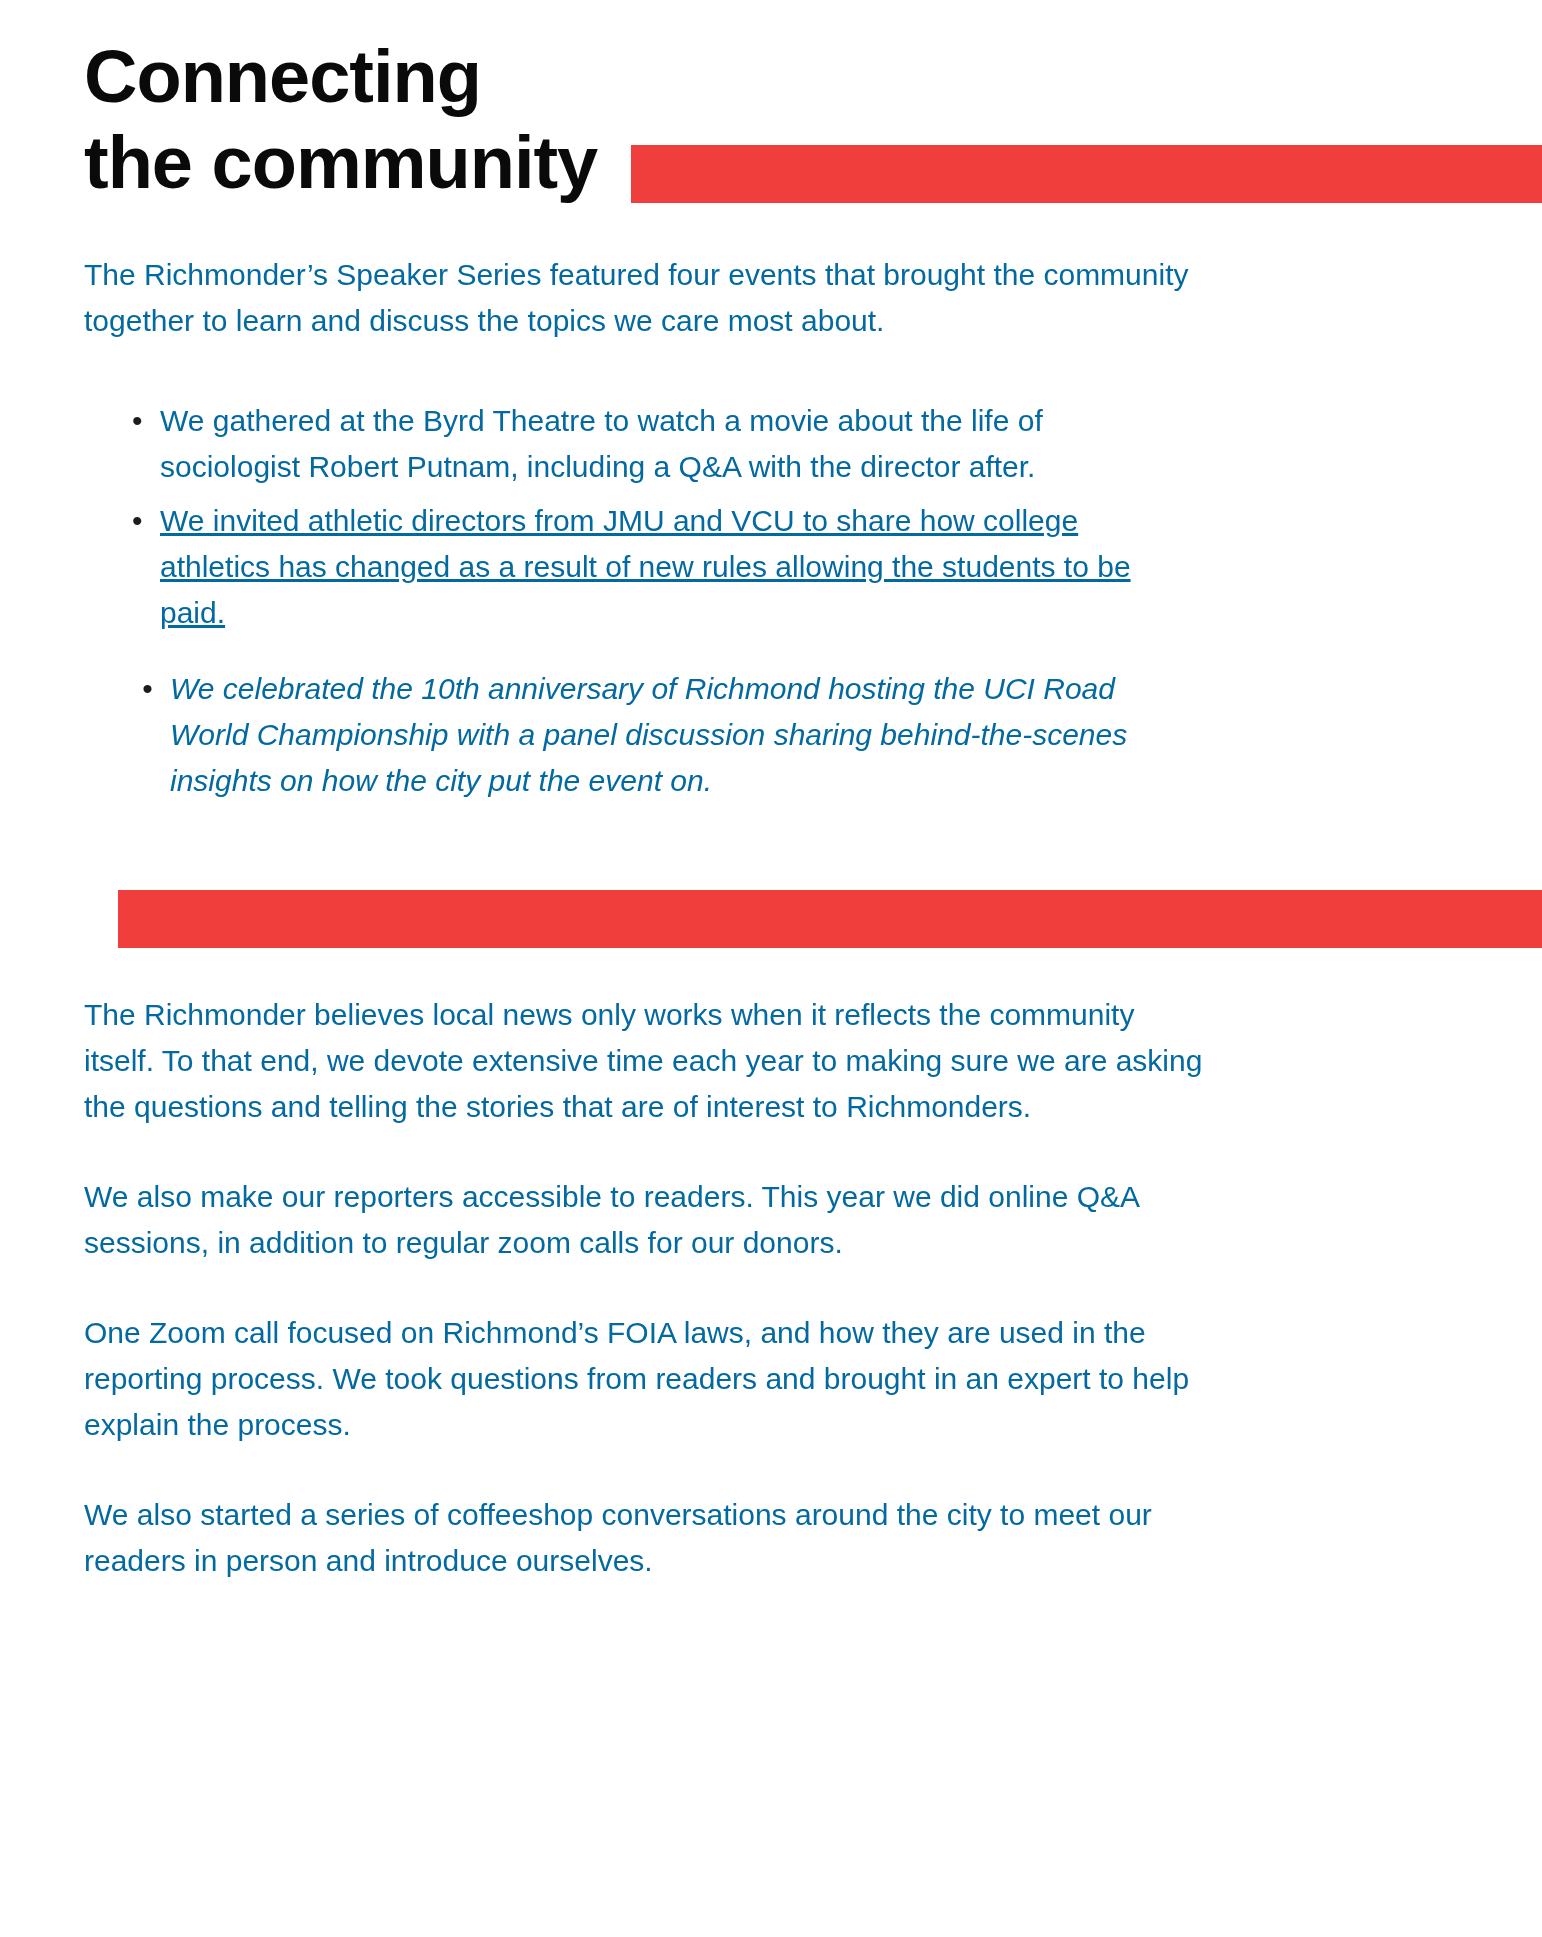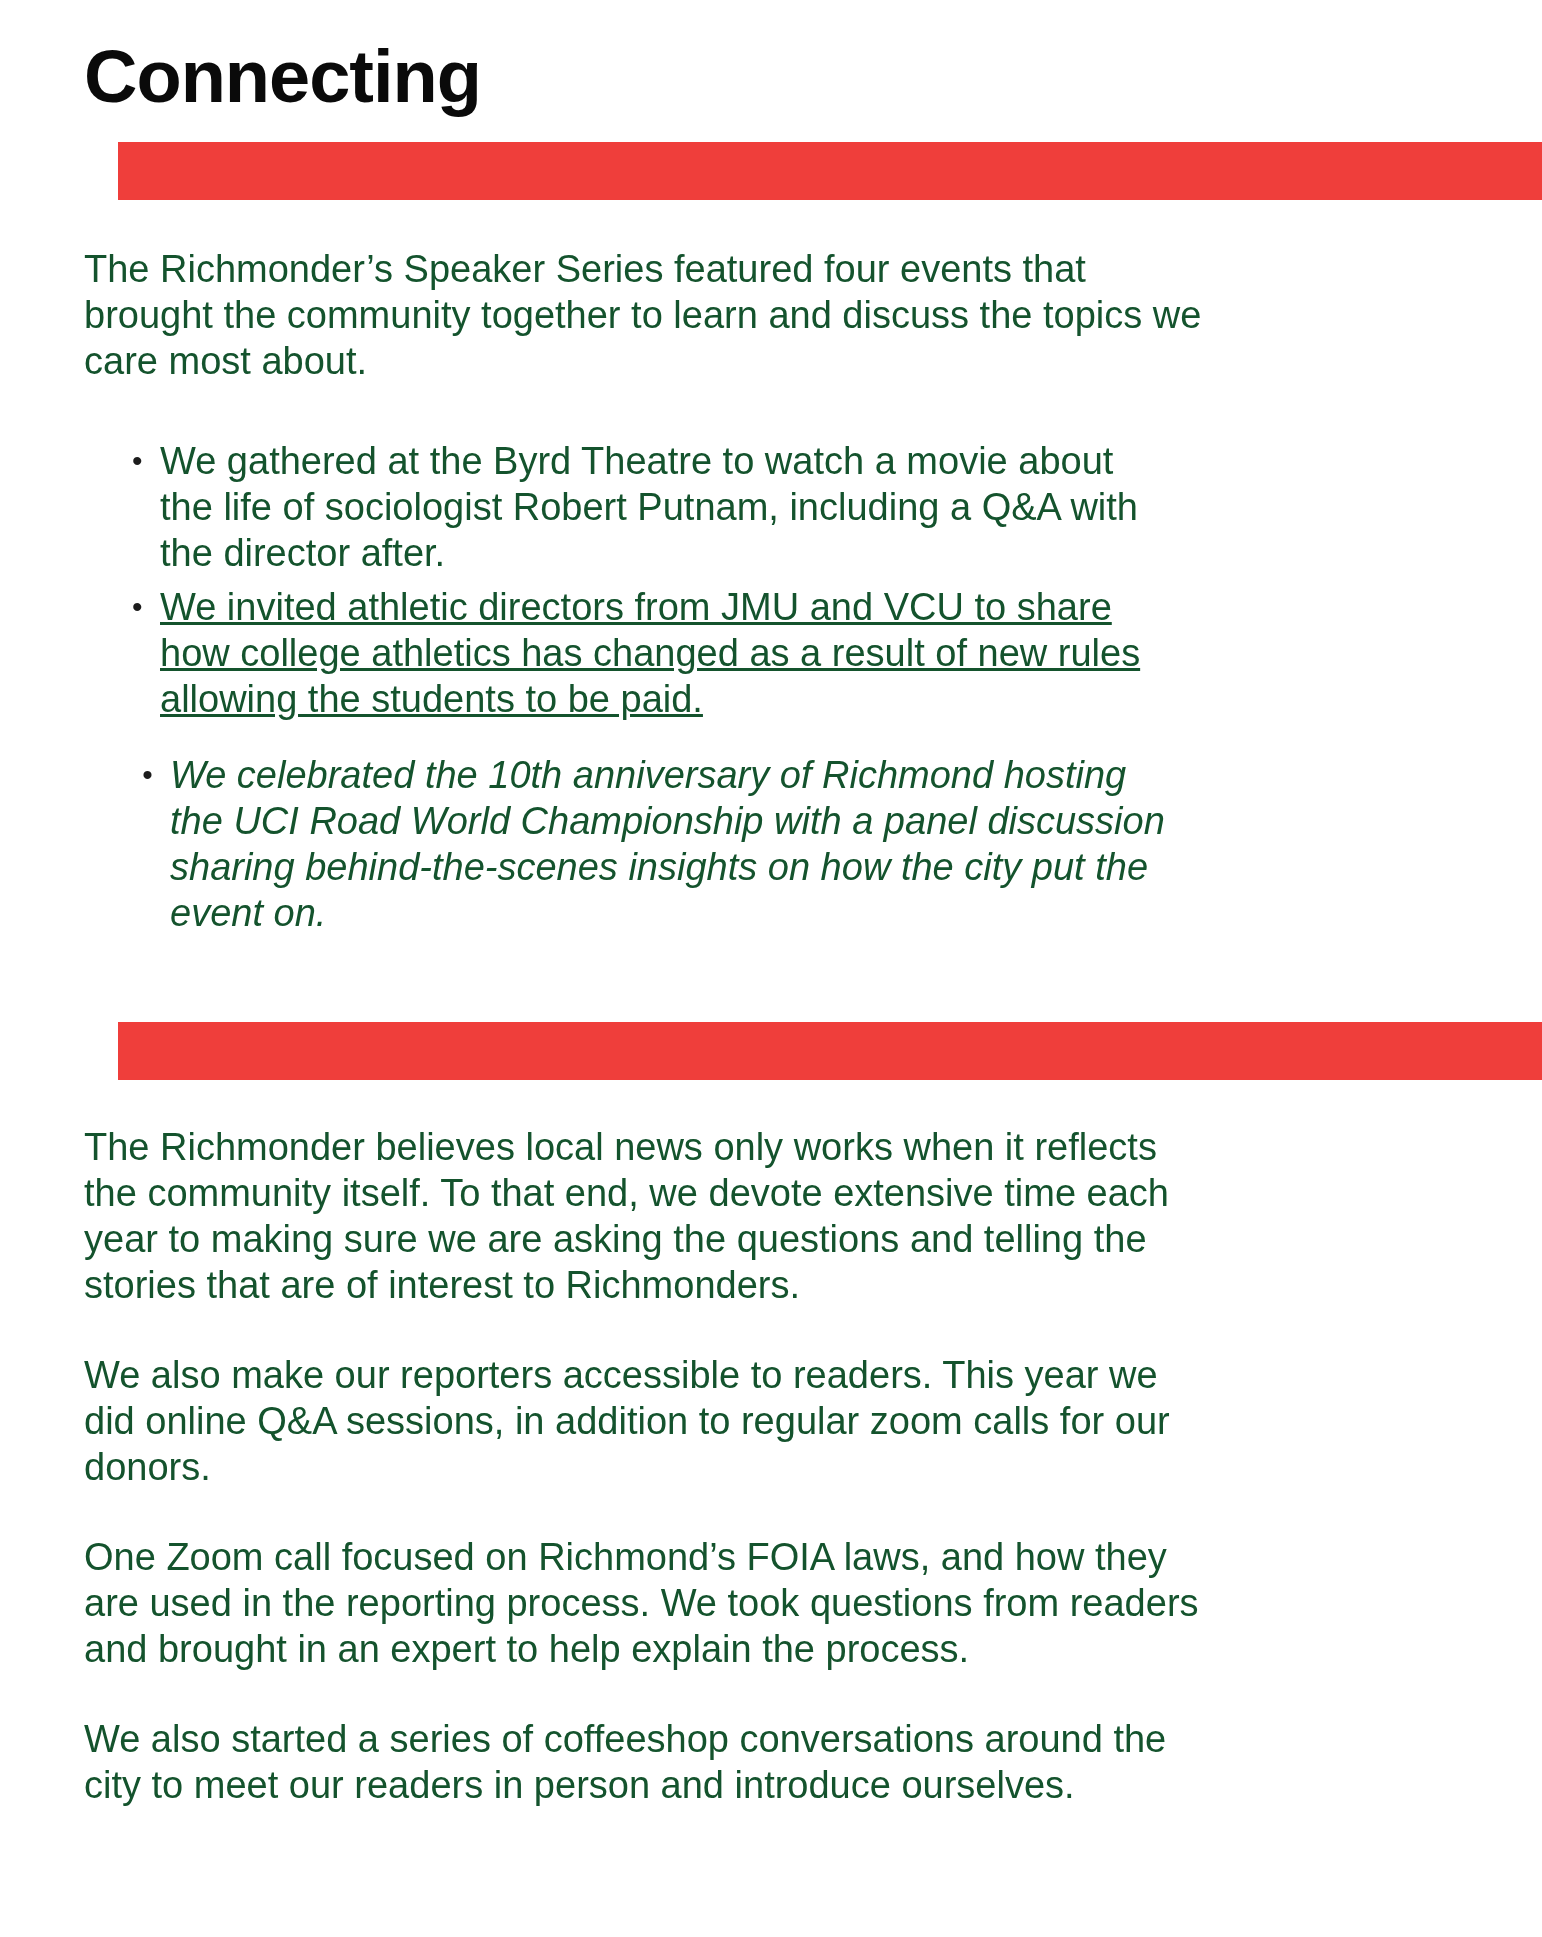--- a/index.html
+++ b/index.html
@@ -38,23 +38,23 @@
   .accent-bar {
     flex: 1;
     height: 58px;
     background: var(--accent);
     margin-left: 34px;
     margin-top: 22px; 
   }
   .accent-bar.bar-2 { margin-top: 10px; }
   
   .body-text {
-    font-size: 38px;
+    font-size: 30px;
     line-height: 46px;
-    color: #14532d;
+    color: #0369a1;
   }
   .content {
     padding-left: 84px;
     padding-right: 40px;
   }
   p.body-text { max-width: 1120px; }
   .intro {
     margin-top: 46px;
     max-width: 1096px;
   }
@@ -89,20 +89,21 @@
   .bottom-spacer { height: 80px; }
 </style>
 </head>
 <body>
 
 <div class="page">
 
   <header class="section-heading">
     <div class="h1-line">Connecting</div>
     <div class="h1-row">
+      <div class="h1-line">the community</div>
       <div class="accent-bar bar-1"></div>
     </div>
   </header>
 
   <div class="content">
     <p class="body-text intro">The Richmonder’s Speaker Series featured four events that brought the community together to learn and discuss the topics we care most about.</p>
 
     <ul class="bullets">
       <li class="body-text">We gathered at the Byrd Theatre to watch a movie about the life of sociologist Robert Putnam, including a Q&amp;A with the director after.</li>
       <li class="body-text tight">We invited athletic directors from JMU and VCU to share how college athletics has changed as a result of new rules allowing the students to be paid.</li>

